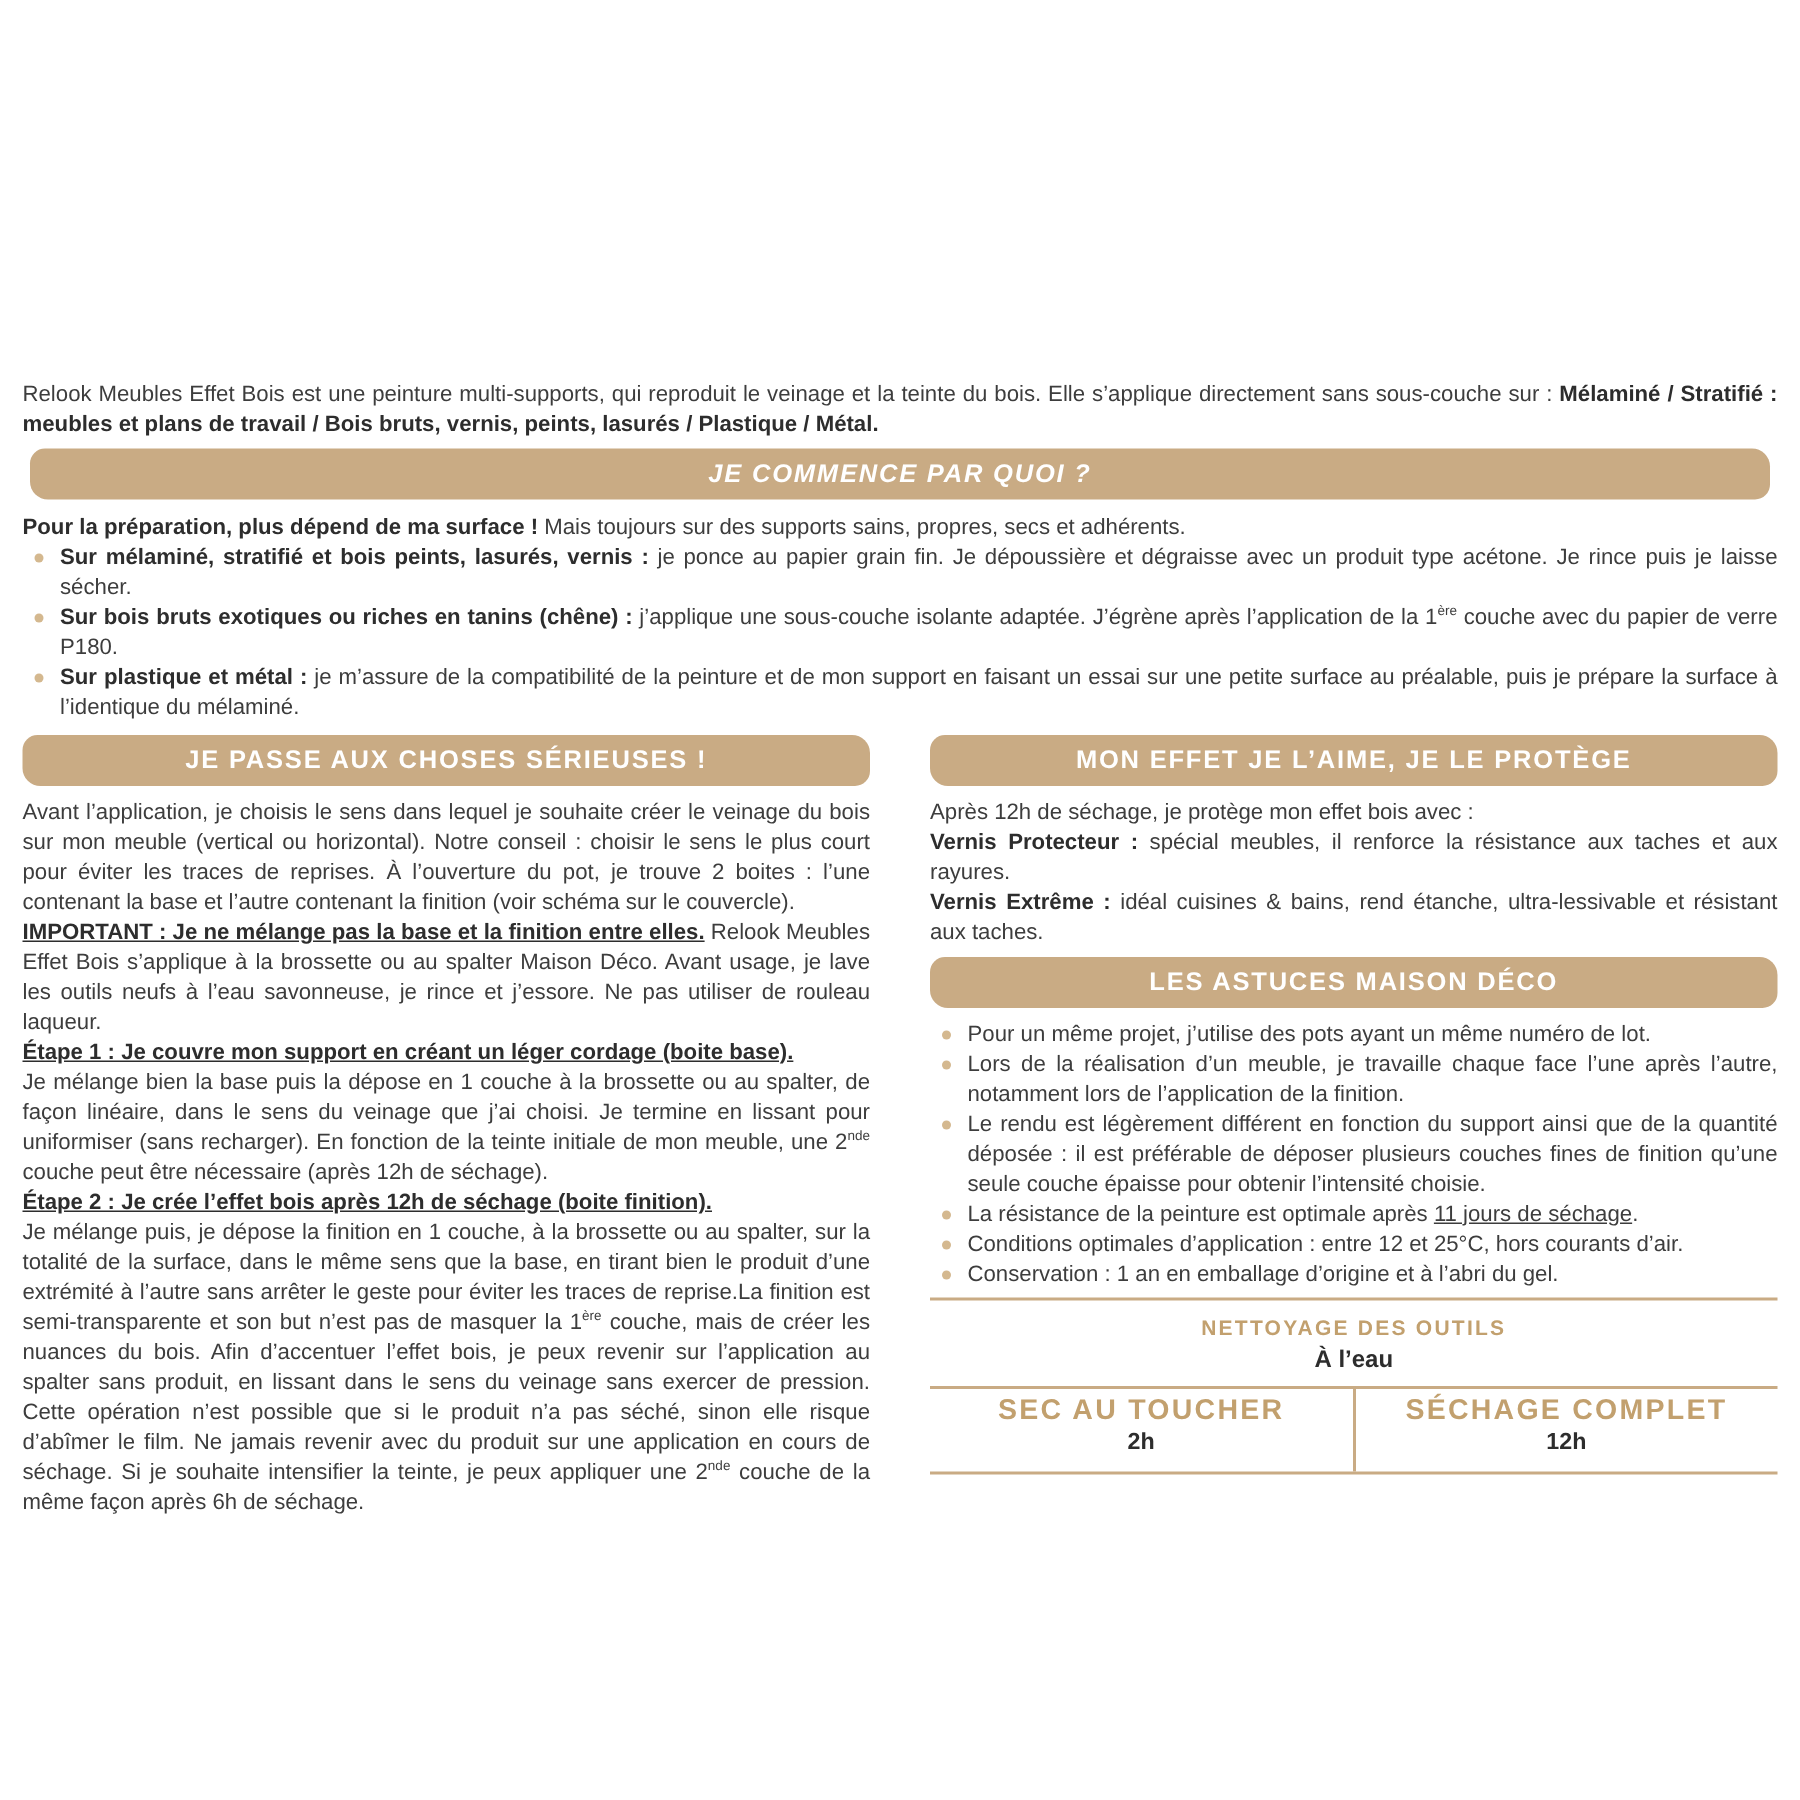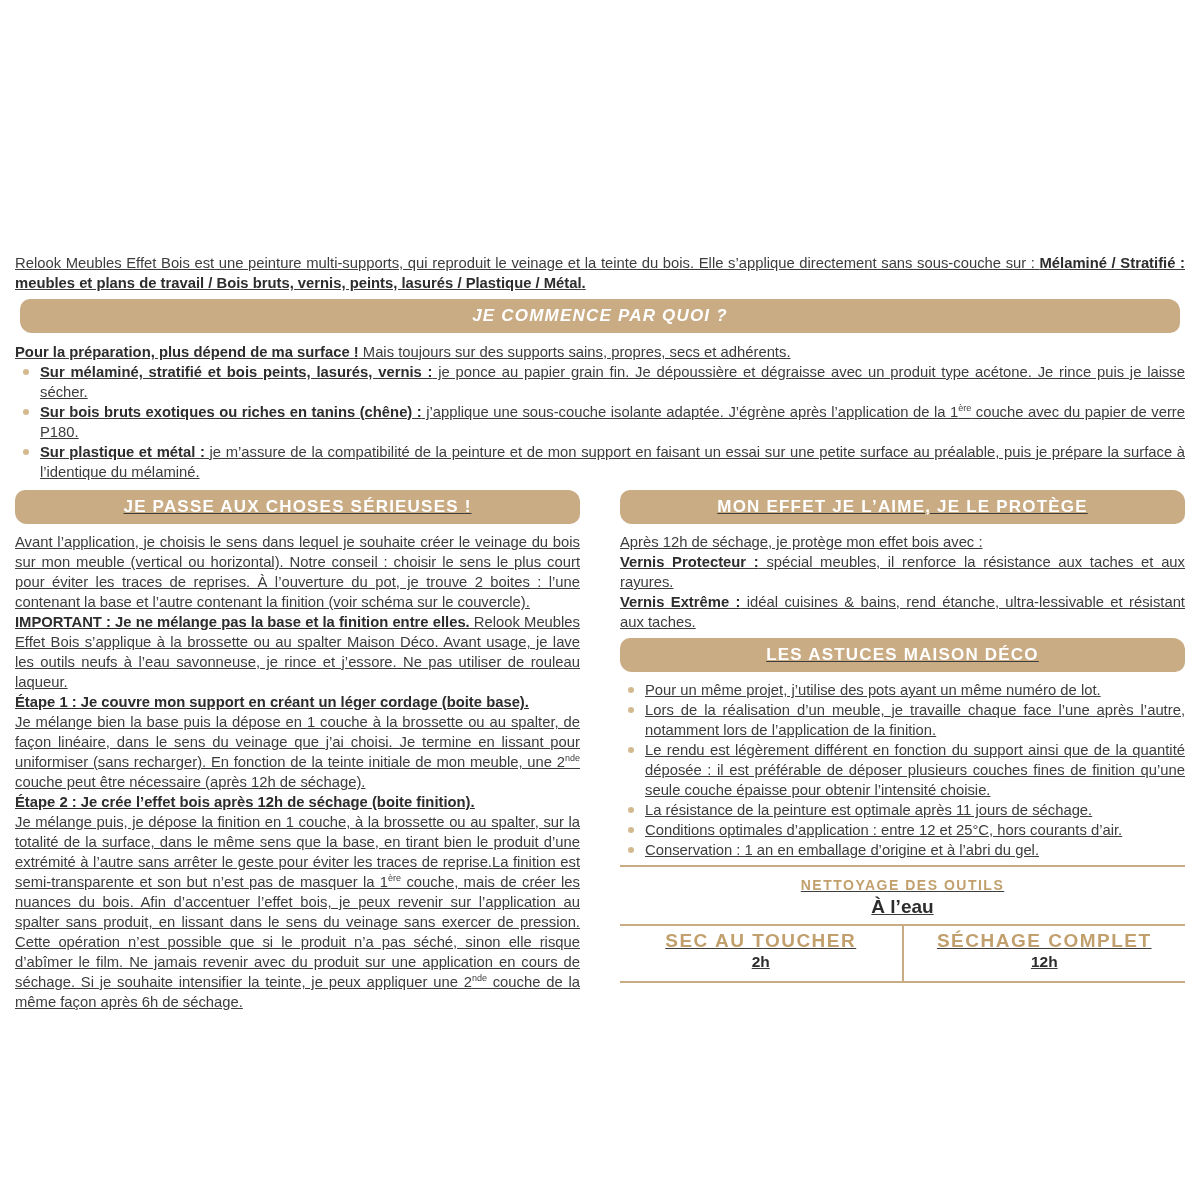--- a/index.html
+++ b/index.html
@@ -9,21 +9,21 @@
     font-family: "Liberation Sans", sans-serif;
     color: #3d3d3d;
     -webkit-font-smoothing: antialiased;
   }
   .page {
     width: 1200px; height: 1200px;
     padding: 253px 15px 0 15px;
     overflow: hidden;
   }
   
-  .body-text { font-size: 14.8px; line-height: 20px; text-align: justify; text-decoration: underline; }
+  .body-text { font-size: 14.8px; line-height: 20px; text-align: justify; }
   p { margin: 0; }
   .bold { font-weight: bold; color: #2d2d2d; }
   .bold-underline { font-weight: bold; color: #2d2d2d; text-decoration: underline; }
   .underline { text-decoration: underline; }
   sup.sm { font-size: 9px; line-height: 0; vertical-align: super; }
   
   .banner {
     background: #c9ab84;
     color: #ffffff;
     font-weight: bold;
@@ -59,21 +59,21 @@
     color: #c2a06e;
     font-weight: bold;
     font-size: 14px;
     letter-spacing: 1.5px;
     text-align: center;
     margin-top: 8px;
   }
   .cleaning-value {
     color: #2d2d2d;
     font-weight: bold;
-    font-size: 19px;
+    font-size: 16px;
     text-align: center;
     margin-top: 2px;
   }
   .drying-table {
     display: flex;
     border-top: 2px solid #c9ab84;
     border-bottom: 2px solid #c9ab84;
     margin-top: 7px;
   }
   .drying-cell { flex: 1; text-align: center; padding: 5px 0 9px 0; }

